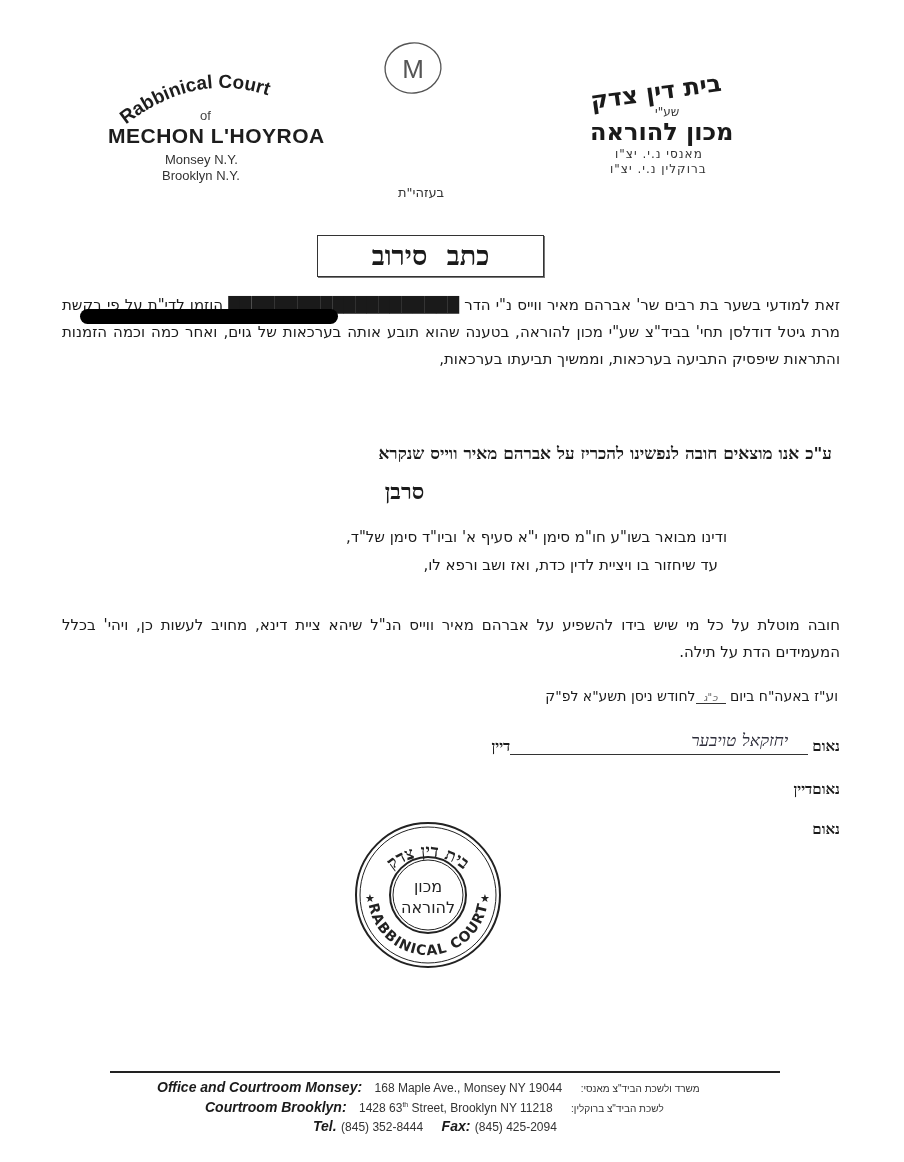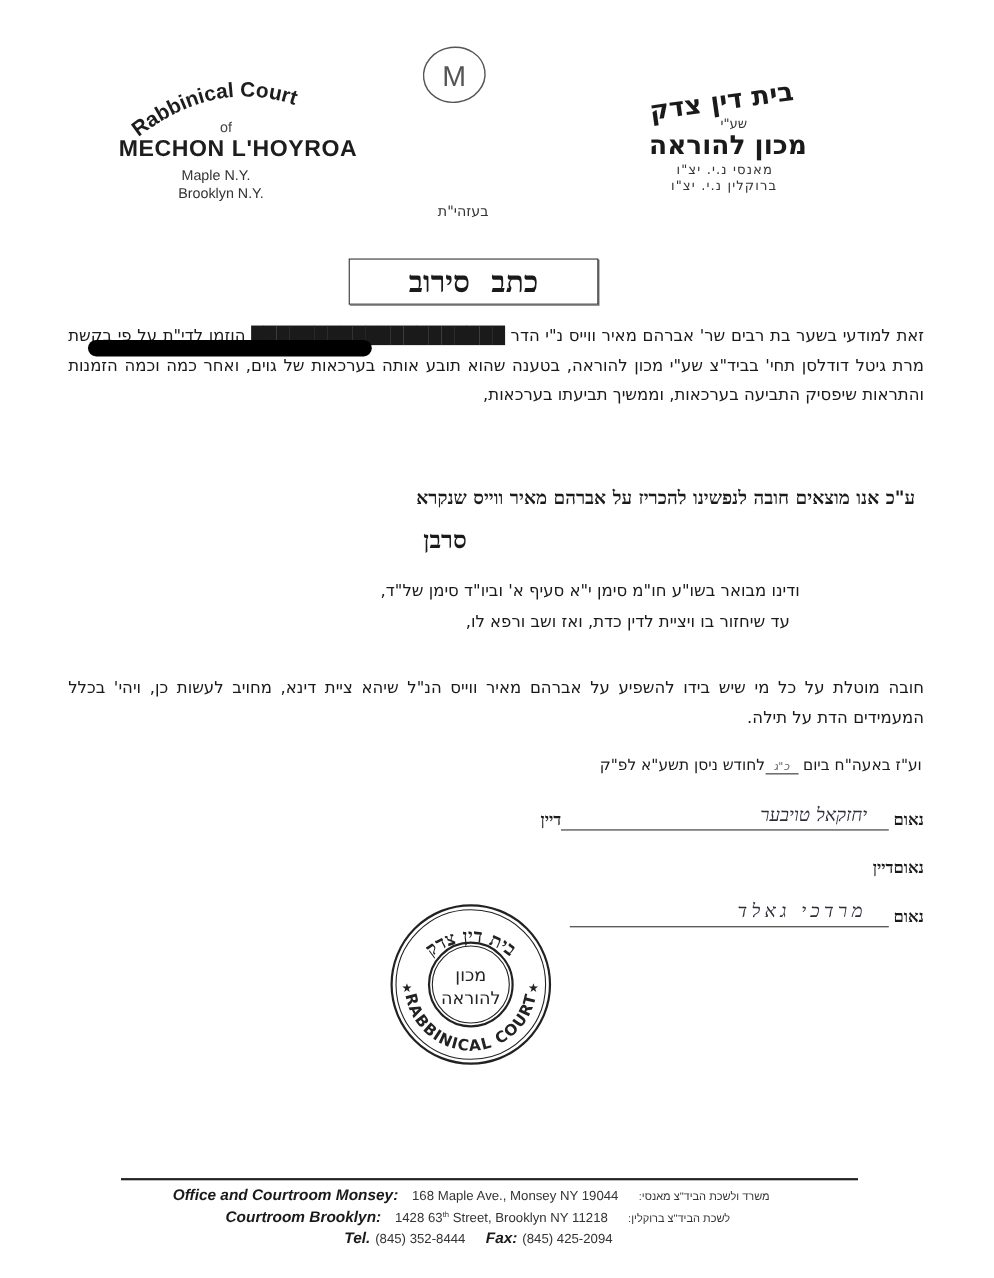--- a/index.html
+++ b/index.html
@@ -64,21 +64,21 @@
 <svg class="abs eng-arc" viewBox="0 0 200 60">
   <defs>
       <path id="arcPath" d="M 12 58 Q 95 -8 185 40"></path>
     </defs>
   <text font-family="Liberation Sans, sans-serif" font-size="19" font-weight="bold" fill="#1d1d1d">
     <textPath href="#arcPath" startOffset="2" id="arcText">Rabbinical Court</textPath>
   </text>
 </svg>
 <div class="abs eng-of">of</div>
 <div class="abs eng-name">MECHON L'HOYROA</div>
-<div class="abs eng-city1">Maple N.Y.</div>
+<div class="abs eng-city1">Monsey N.Y.</div>
 <div class="abs eng-city2">Brooklyn N.Y.</div>
 
 <svg class="abs m-circle" viewBox="0 0 64 56">
   <ellipse cx="32" cy="28" rx="28" ry="25" fill="none" stroke="#555" stroke-width="1.3" transform="rotate(-8 32 28)"></ellipse>
   <text x="32" y="38" text-anchor="middle" font-family="Liberation Sans, sans-serif" font-size="26" fill="#555">M</text>
 </svg>
 
 <div class="abs heb-arc rtl">בית דין צדק</div>
 <div class="abs heb-sub rtl">שע"י</div>
 <div class="abs heb-name rtl">מכון להוראה</div>
@@ -117,23 +117,20 @@
   <span class="sig-title">דיין</span>
 </div>
 
 <div class="sig-row" style="left:430px; top:780px; width:410px;">
   <span class="sig-label">נאום</span>
   <span class="sig-title">דיין</span>
 </div>
 
 <div class="sig-row" style="left:480px; top:820px; width:360px;">
   <span class="sig-label">נאום</span>
-  <div class="sig-line" style="width:290px; margin-right:4px;">
-    <span class="sig-hand" style="letter-spacing:4px;">מרדכי גאלד</span>
-  </div>
 </div>
 
 <svg class="abs stamp" viewBox="0 0 150 150">
   <defs>
     <path id="stampTop" d="M 22 80 A 54 54 0 0 1 128 80"></path>
     <path id="stampBot" d="M 16 86 A 60 60 0 0 0 134 86"></path>
   </defs>
   <circle cx="75" cy="75" r="72" fill="none" stroke="#222" stroke-width="2"></circle>
   <circle cx="75" cy="75" r="68" fill="none" stroke="#222" stroke-width="1"></circle>
   <circle cx="75" cy="75" r="38" fill="none" stroke="#222" stroke-width="2"></circle>

